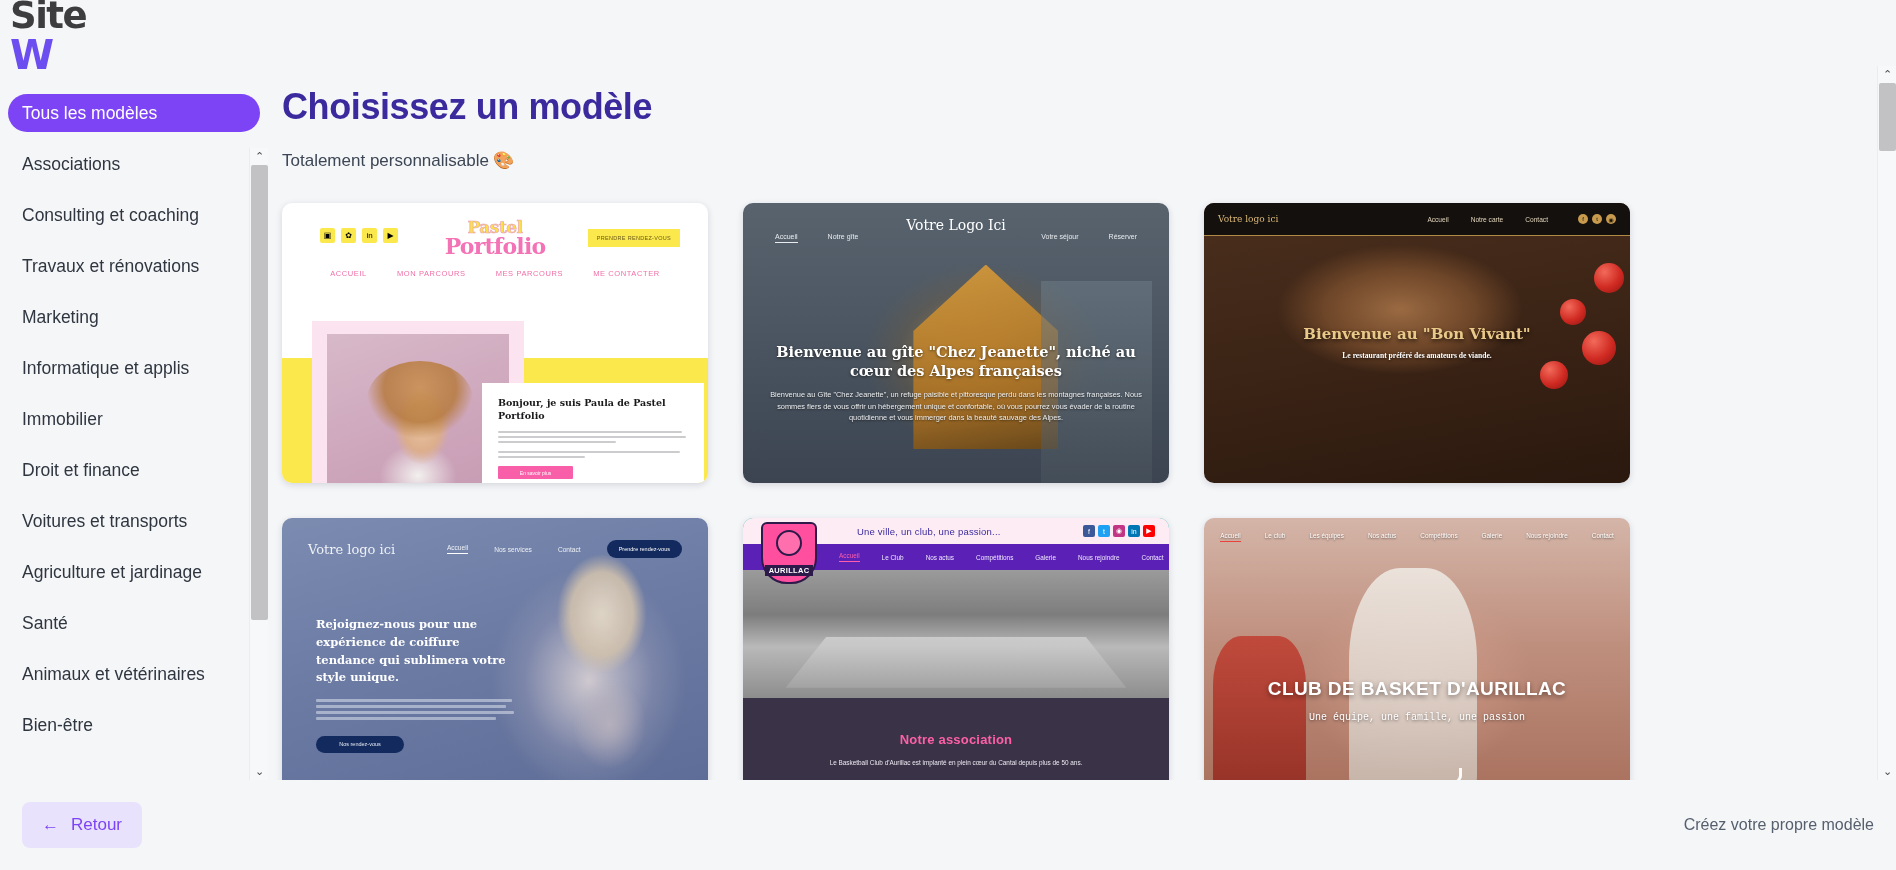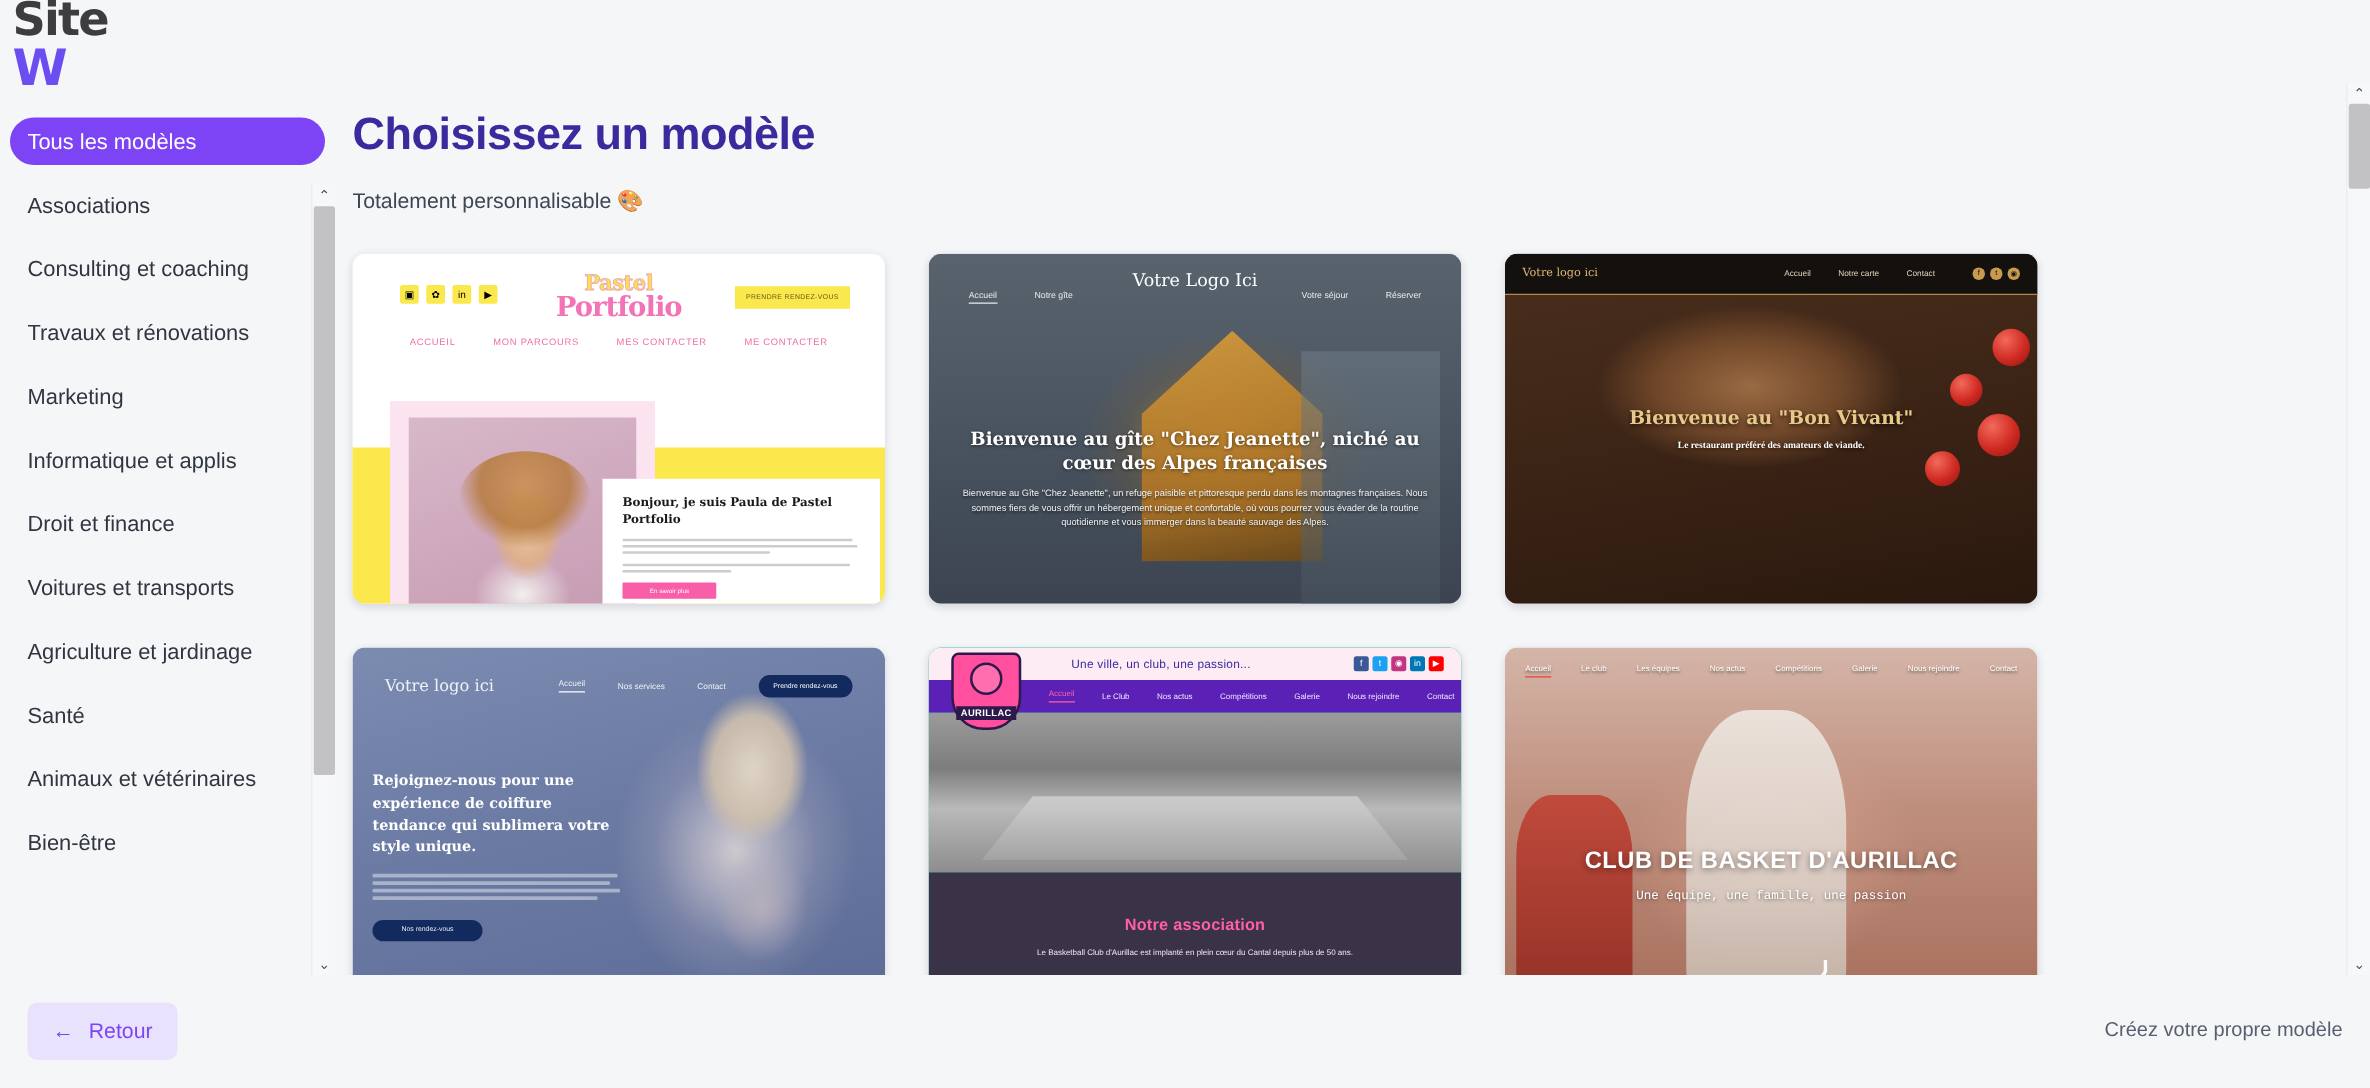--- a/index.html
+++ b/index.html
@@ -158,21 +158,21 @@
         linear-gradient(165deg, #7c8bb0 0%, #6c7ba4 45%, #5d6c96 100%); }
   .c4::after { content:""; position:absolute; right:2%; top:6%; width:44%; height:94%;
         background: radial-gradient(ellipse 60px 80px at 48% 30%, #e8dcc9 0%, #cfc0ad 52%, transparent 75%),
                     radial-gradient(ellipse 52px 62px at 52% 72%, #b9b2bd 0%, transparent 72%); opacity:.9; }
   .c4 .tnav { position: absolute; top: 22px; left: 0; right: 0; display: flex;
         align-items: center; justify-content: space-between; padding: 0 26px; z-index: 5; }
   .c4 .lg { font-family: "DejaVu Serif", serif; font-size: 13px; color: #eef1f6; }
   .c4 .rnav { display: flex; align-items: center; gap: 26px; font-size: 6.6px; color: #edf0f5; }
   .c4 .rnav .on { border-bottom: 1px solid #fff; padding-bottom: 2px; }
   .c4 .btn { background: #132a5e; color: #fff; border-radius: 12px; padding: 6px 12px; font-size: 5.5px; }
-  .c4 .hero { position: absolute; left: 16px; top: 98px; width: 200px; z-index: 4; }
+  .c4 .hero { position: absolute; left: 34px; top: 98px; width: 200px; z-index: 4; }
   .c4 .hero h3 { font-family: "DejaVu Serif", serif; font-size: 11.5px; color: #fff;
         line-height: 1.55; font-weight: bold; }
   .c4 .hero .ln { height: 2.5px; background: #e8ecf3; opacity: .5; margin-bottom: 3.5px; border-radius: 1px; }
   .c4 .hero .para { margin-top: 12px; }
   .c4 .btn2 { margin-top: 16px; width: 88px; height: 17px; background: #132a5e; border-radius: 10px;
         display:flex; align-items:center; justify-content:center; color:#e8ecf3; font-size:5.5px; }
 
   
   .c5 { background: #14b8a6; }
   .c5 .topstrip { position: absolute; top: 0; left: 0; right: 0; height: 26px;
@@ -259,20 +259,21 @@
   <div class="body-row">
 
     <div class="sidebar">
       <div class="side-list">
         <div class="side-item active">Tous les modèles</div>
         <div class="side-item">Associations</div>
         <div class="side-item">Consulting et coaching</div>
         <div class="side-item">Travaux et rénovations</div>
         <div class="side-item">Marketing</div>
         <div class="side-item">Informatique et applis</div>
+        <div class="side-item">Immobilier</div>
         <div class="side-item">Droit et finance</div>
         <div class="side-item">Voitures et transports</div>
         <div class="side-item">Agriculture et jardinage</div>
         <div class="side-item">Santé</div>
         <div class="side-item">Animaux et vétérinaires</div>
         <div class="side-item">Bien-être</div>
       </div>
 
       <div class="sb sb-sidebar">
         <div class="sb-arrow">⌃</div>
@@ -300,21 +301,21 @@
             <span class="soc">▶</span>
           </div>
           <div class="brand">
             <div class="l1">Pastel</div>
             <div class="l2">Portfolio</div>
           </div>
           <div class="appt">PRENDRE RENDEZ-VOUS</div>
           <div class="nav">
             <span>ACCUEIL</span>
             <span>MON PARCOURS</span>
-            <span>MES CONTACTER</span>
+            <span>MES PARCOURS</span>
             <span>ME CONTACTER</span>
           </div>
           <div class="yellowband"></div>
           <div class="pinkframe"></div>
           <div class="photo"></div>
           <div class="textbox">
             <h4>Bonjour, je suis Paula de Pastel Portfolio</h4>
             <div class="p">
               <div class="ln" style="width:97%"></div>
                 <div class="ln" style="width:99%"></div>

